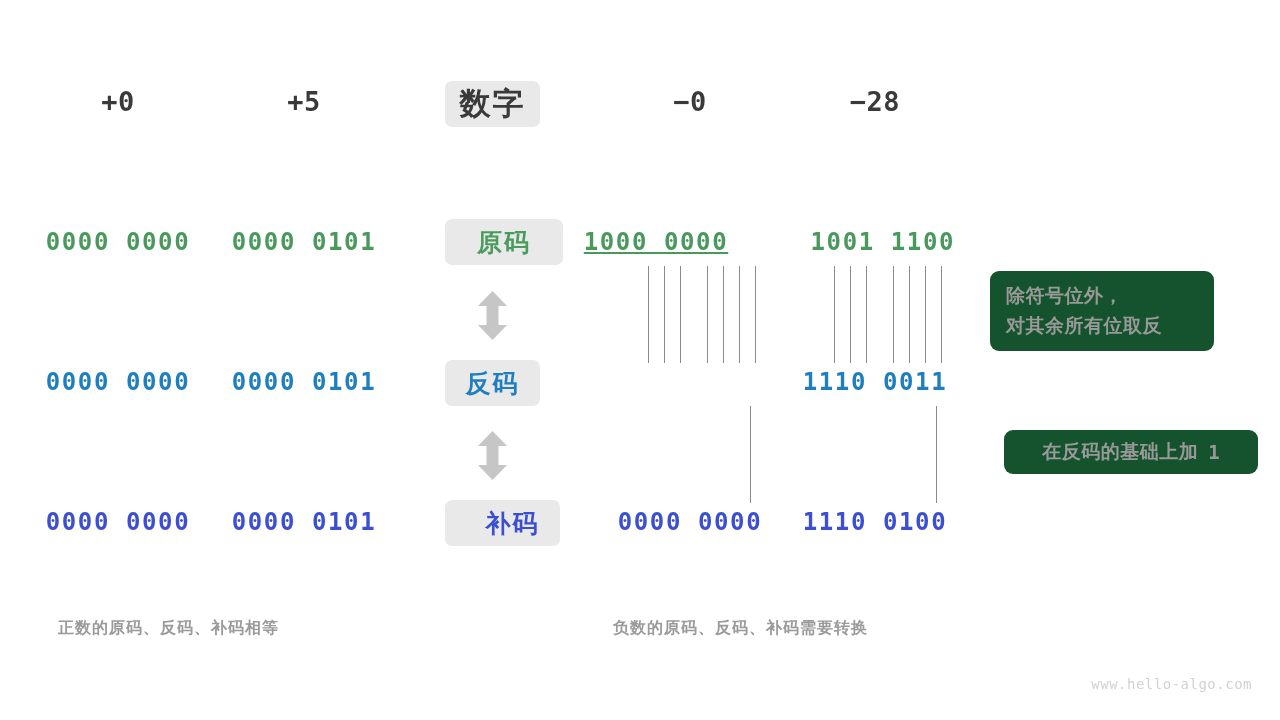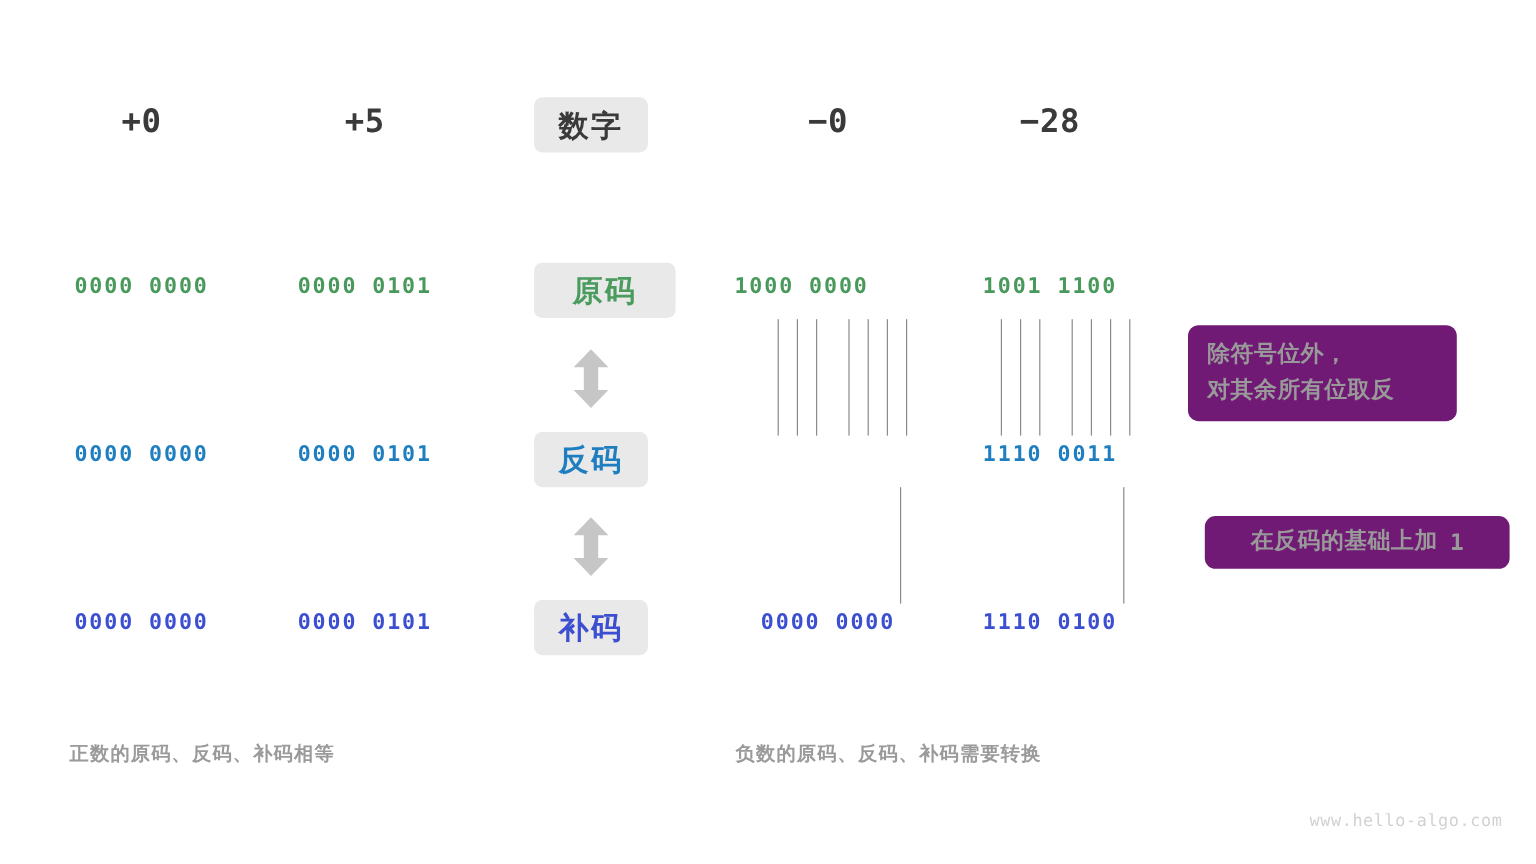--- a/index.html
+++ b/index.html
@@ -39,32 +39,32 @@
   .pill {
     background: #e9e9e9;
     border-radius: 7px;
     display: flex;
     align-items: center;
     justify-content: center;
     font-weight: bold;
     letter-spacing: 2px;
   }
   .pill-head {
-    font-size: 25px;
+    font-size: 31px;
     color: #3a3a3a;
   }
   .pill-label { font-size: 25px; }
   .pill-green { color: #4a9b5e; }
   .pill-blue  { color: #1f7ec0; }
   .pill-indigo{ color: #3b4fd0; }
 
   
   .bits {
     font-family: "DejaVu Sans Mono", "Liberation Mono", monospace;
-    font-size: 18px;
+    font-size: 24px;
     font-weight: bold;
     letter-spacing: 1.6px;
     text-align: center;
     white-space: pre;
   }
   .c-green  { color: #49985c; }
   .c-blue   { color: #1f7ec0; }
   .c-indigo { color: #3b4fd0; }
 
   
@@ -72,21 +72,21 @@
     position: absolute;
     width: 1px;
     background: #8a8a8a;
   }
 
   
   .dblarrow { position: absolute; }
 
   
   .note {
-    background: #701a75;
+    background: #14532d;
     border-radius: 9px;
     color: #999999;
     font-weight: bold;
     font-size: 19px;
     line-height: 30px;
     display: flex;
     flex-direction: column;
     justify-content: center;
     padding: 0 16px;
     box-sizing: border-box;
@@ -129,38 +129,38 @@
   <div class="abs colnum" style="left:610px; top:86px; width:160px;">−0</div>
 
   <div class="abs colnum" style="left:795px; top:86px; width:160px;">−28</div>
 
   <div class="abs bits c-green" style="left:38px; top:228px; width:160px;">0000 0000</div>
 
   <div class="abs bits c-green" style="left:224px; top:228px; width:160px;">0000 0101</div>
 
   <div class="abs pill pill-label pill-green" style="left:445px; top:219px; width:118px; height:46px;">原码</div>
 
-  <div class="abs bits c-green" style="left:588px; top:228px; width:160px;">1000 0000</div>
-
-  <div class="abs bits c-green" style="left:795px; top:228px; width:160px;">1001 1100</div>
+  <div class="abs bits c-green" style="left:576px; top:228px; width:160px;text-decoration:underline;">1000 0000</div>
+
+  <div class="abs bits c-green" style="left:795px; top:228px; width:160px;text-align:right;">1001 1100</div>
 
   <div class="abs bits c-blue" style="left:38px; top:368px; width:160px;">0000 0000</div>
 
   <div class="abs bits c-blue" style="left:224px; top:368px; width:160px;">0000 0101</div>
 
   <div class="abs pill pill-label pill-blue" style="left:445px; top:360px; width:95px; height:46px;">反码</div>
 
 
   <div class="abs bits c-blue" style="left:795px; top:368px; width:160px;">1110 0011</div>
 
   <div class="abs bits c-indigo" style="left:38px; top:508px; width:160px;">0000 0000</div>
 
   <div class="abs bits c-indigo" style="left:224px; top:508px; width:160px;">0000 0101</div>
 
-  <div class="abs pill pill-label pill-indigo" style="left:445px; top:500px; width:95px; height:46px;">补码</div>
+  <div class="abs pill pill-label pill-indigo" style="left:445px; top:500px; width:95px; height:46px;padding-left:20px;">补码</div>
 
   <div class="abs bits c-indigo" style="left:610px; top:508px; width:160px;">0000 0000</div>
 
   <div class="abs bits c-indigo" style="left:795px; top:508px; width:160px;">1110 0100</div>
 
   <div class="vline" style="left:648px; top:266px; height:97px;"></div>
   <div class="vline" style="left:664px; top:266px; height:97px;"></div>
   <div class="vline" style="left:680px; top:266px; height:97px;"></div>
   <div class="vline" style="left:707px; top:266px; height:97px;"></div>
   <div class="vline" style="left:723px; top:266px; height:97px;"></div>

